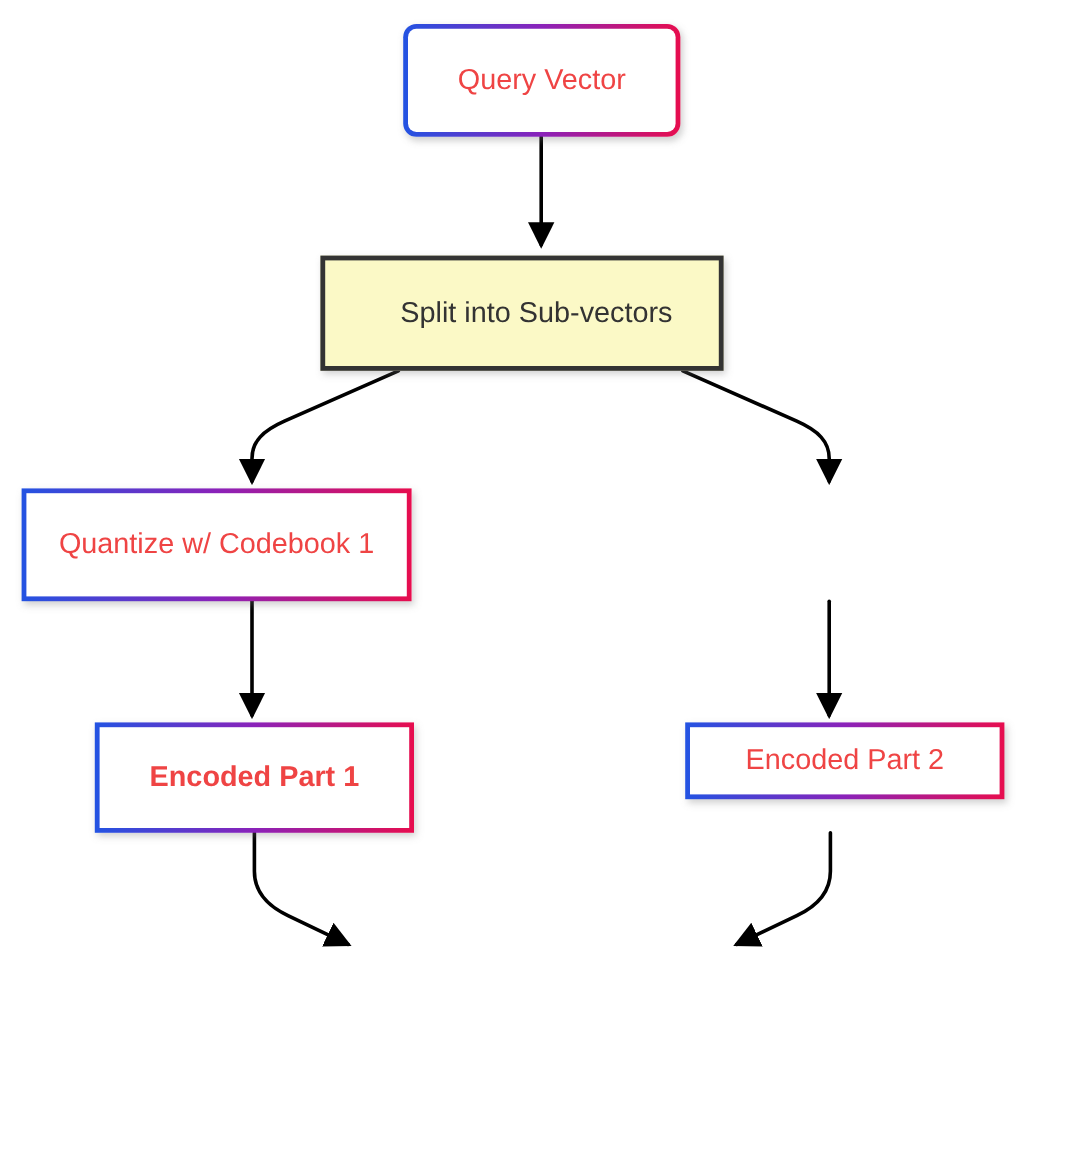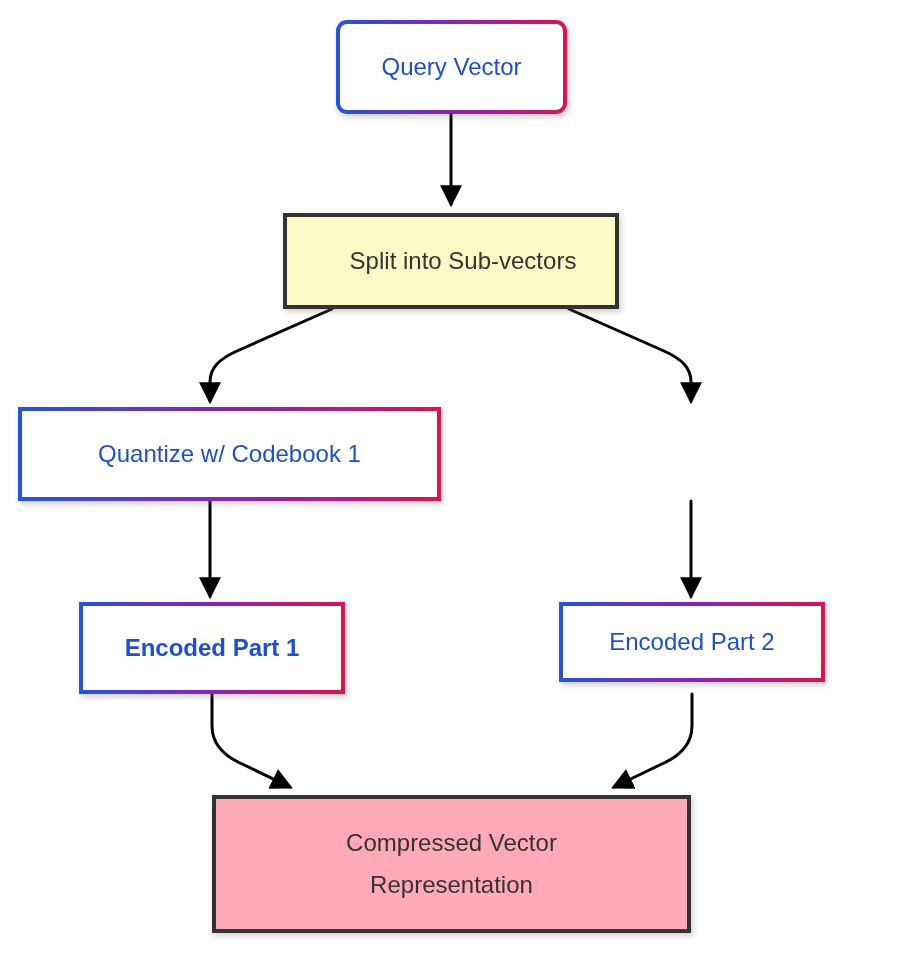--- a/index.html
+++ b/index.html
@@ -24,21 +24,21 @@
   
   .gnode{
     background:linear-gradient(90deg,#2353e2 0%,#8a22b9 50%,#e70d4e 100%);
     padding:4px;
   }
   .gnode .inner{
     background:#ffffff;
     width:100%;height:100%;
     display:flex;align-items:center;justify-content:center;
     box-sizing:border-box;
-    font-size:24px;color:#1d4ed8;
+    font-size:24px;color:#ef4444;
   }
   .rounded{border-radius:11px;}
   .rounded .inner{border-radius:7px;}
   
   .fnode{border:4px solid #333333;}
   .yellow{background:#fbf9c6;}
   .pink{background:#ffa9b9;}
   .pink .label{width:270px;line-height:42px;}
 </style>
 </head>
@@ -62,40 +62,37 @@
       <path d="M692,694 L692,726 C692,744 681,755 664,763 L614,787" marker-end="url(#ah)"></path>
     </g>
   </svg>
 
   <div class="node gnode rounded" style="left:336px;top:20px;width:231px;height:94px;">
     <div class="inner">
       <span class="label">Query Vector</span>
     </div>
   </div>
 
-  <div class="node fnode yellow" style="left:283px;top:213px;width:336px;height:96px;padding-left:24px;">
+  <div class="node fnode yellow" style="left:267px;top:213px;width:336px;height:96px;padding-left:24px;">
     <span class="label">Split into Sub-vectors</span>
   </div>
 
-  <div class="node gnode" style="left:18px;top:407px;width:423px;height:94px;">
+  <div class="node gnode" style="left:18px;top:407px;width:325px;height:94px;">
     <div class="inner">
       <span class="label">Quantize w/ Codebook 1</span>
     </div>
   </div>
 
 
   <div class="node gnode" style="left:79px;top:602px;width:266px;height:92px;font-weight:bold;">
     <div class="inner">
       <span class="label">Encoded Part 1</span>
     </div>
   </div>
 
-  <div class="node gnode" style="left:559px;top:602px;width:266px;height:80px;">
+  <div class="node gnode" style="left:571px;top:602px;width:266px;height:64px;">
     <div class="inner">
       <span class="label">Encoded Part 2</span>
     </div>
   </div>
 
-  <div class="node fnode pink" style="left:212px;top:795px;width:479px;height:138px;">
-    <span class="label">Compressed Vector Representation</span>
-  </div>
 
 </div>
 
 </body></html>

